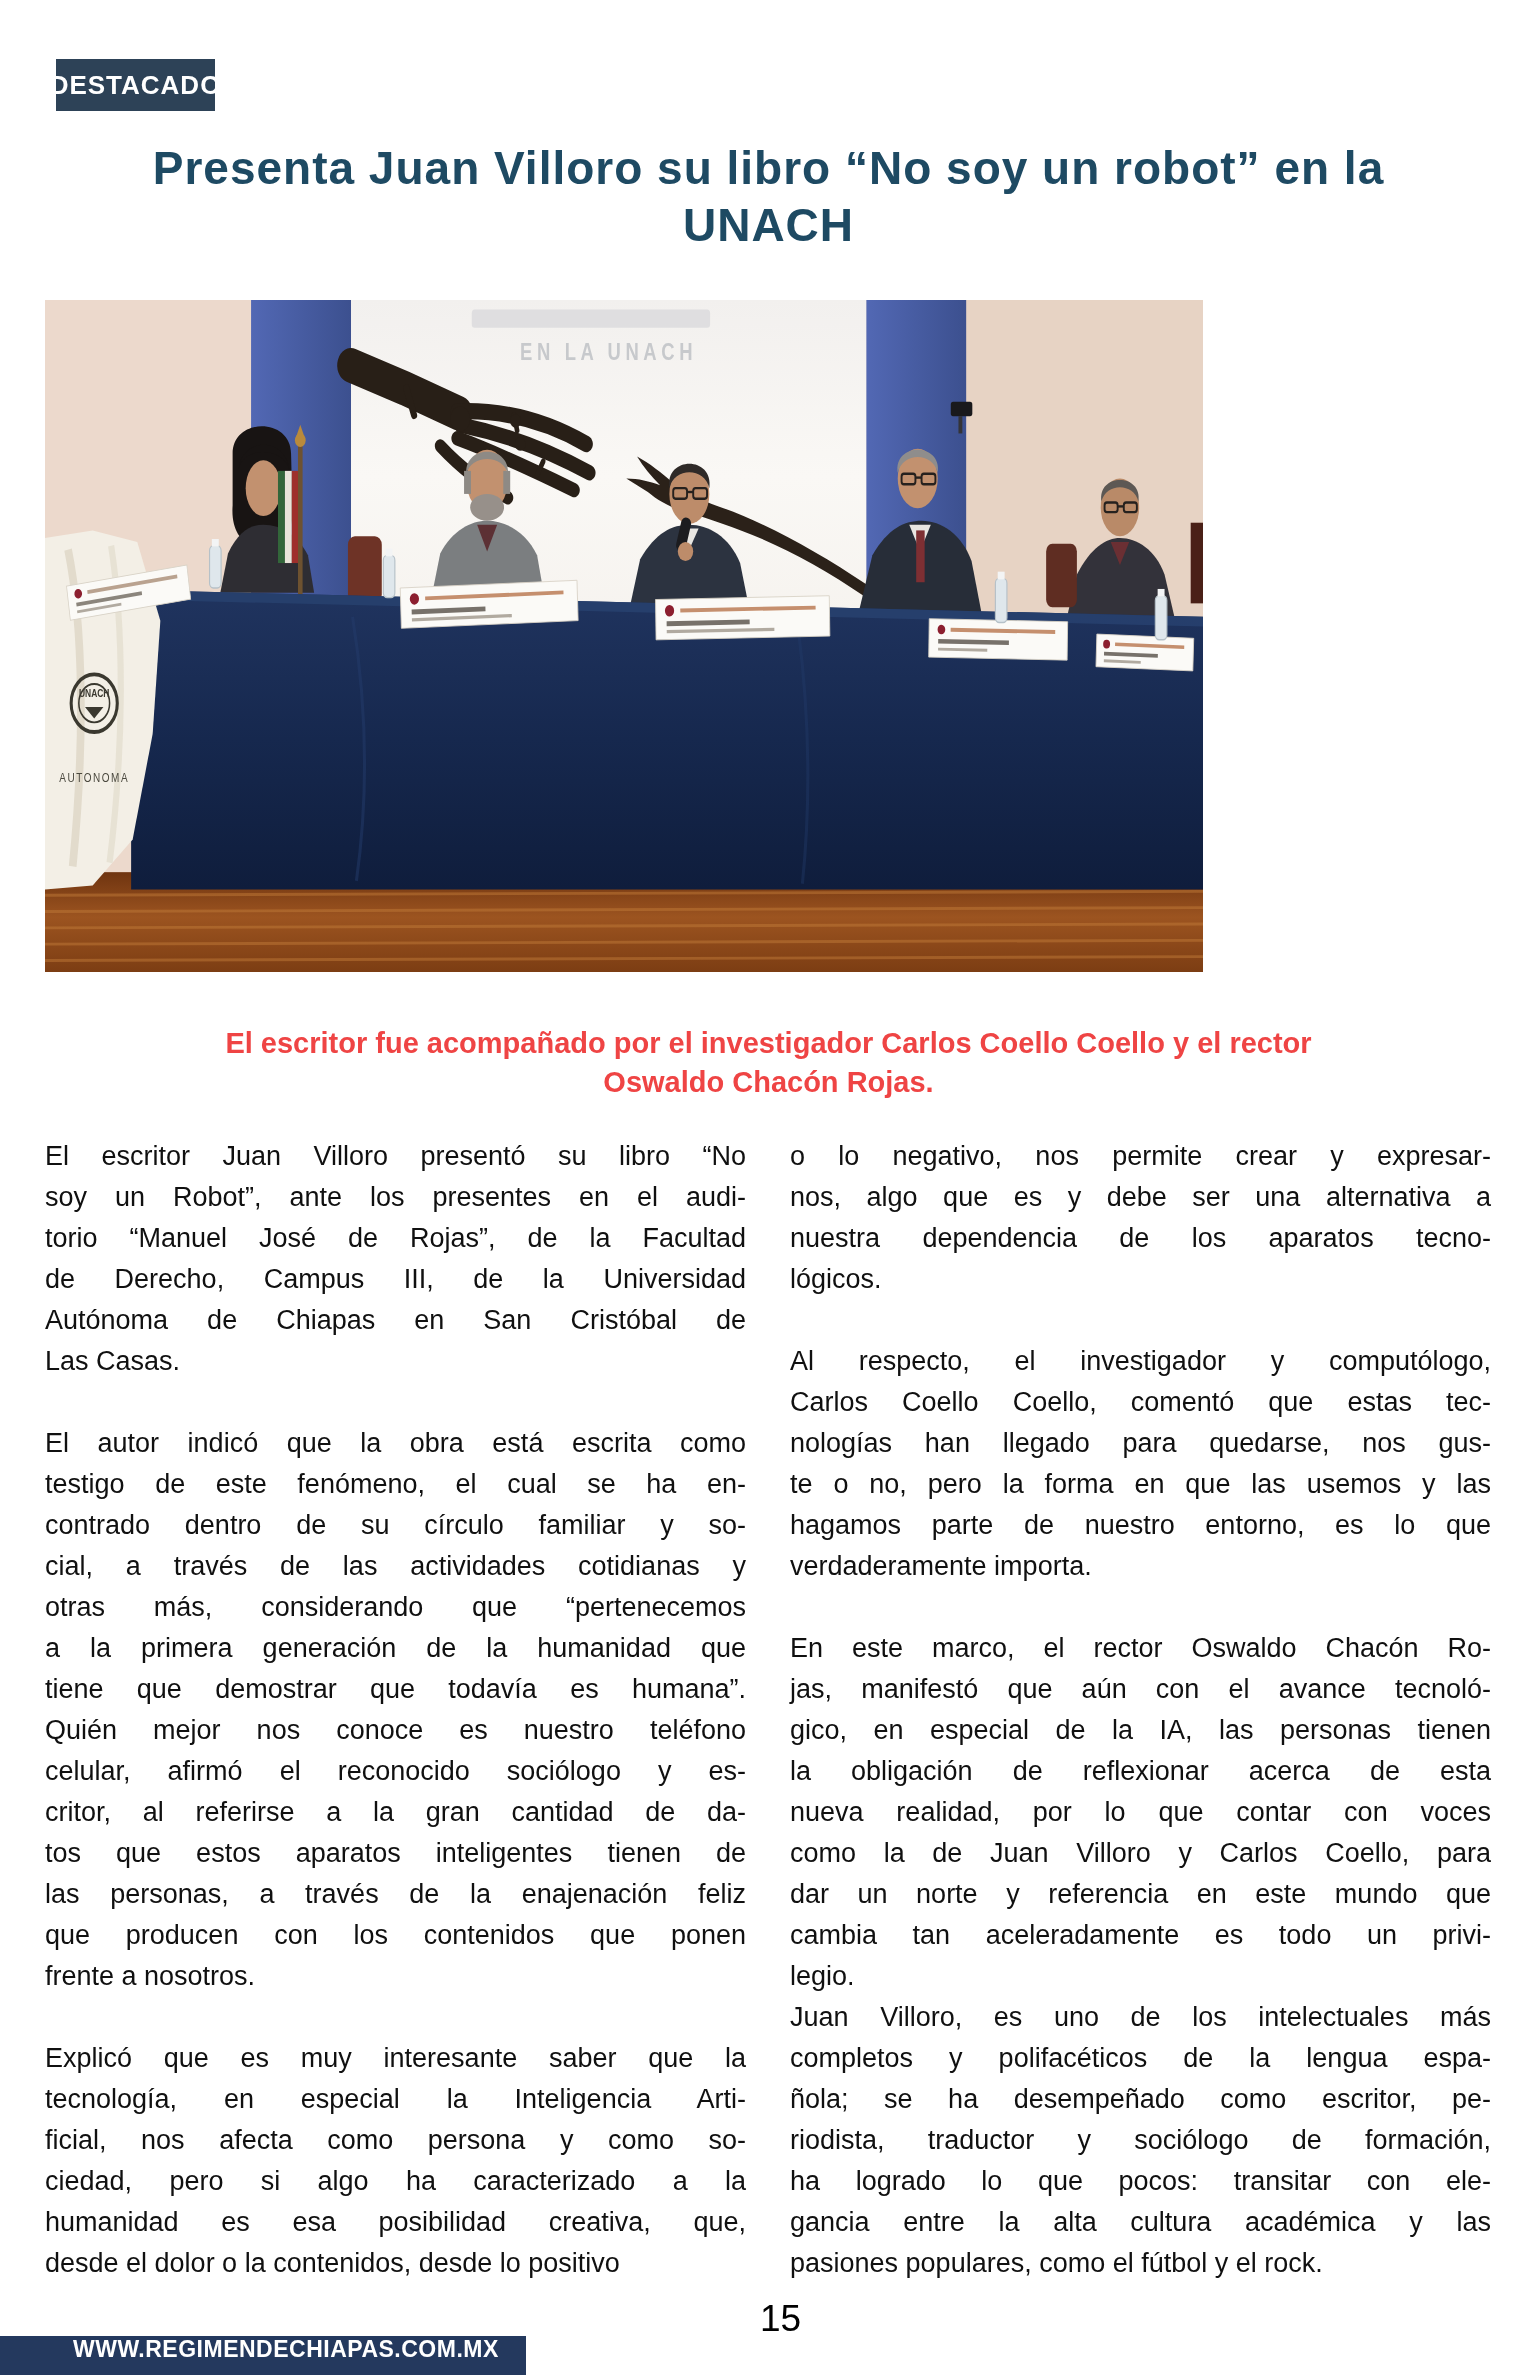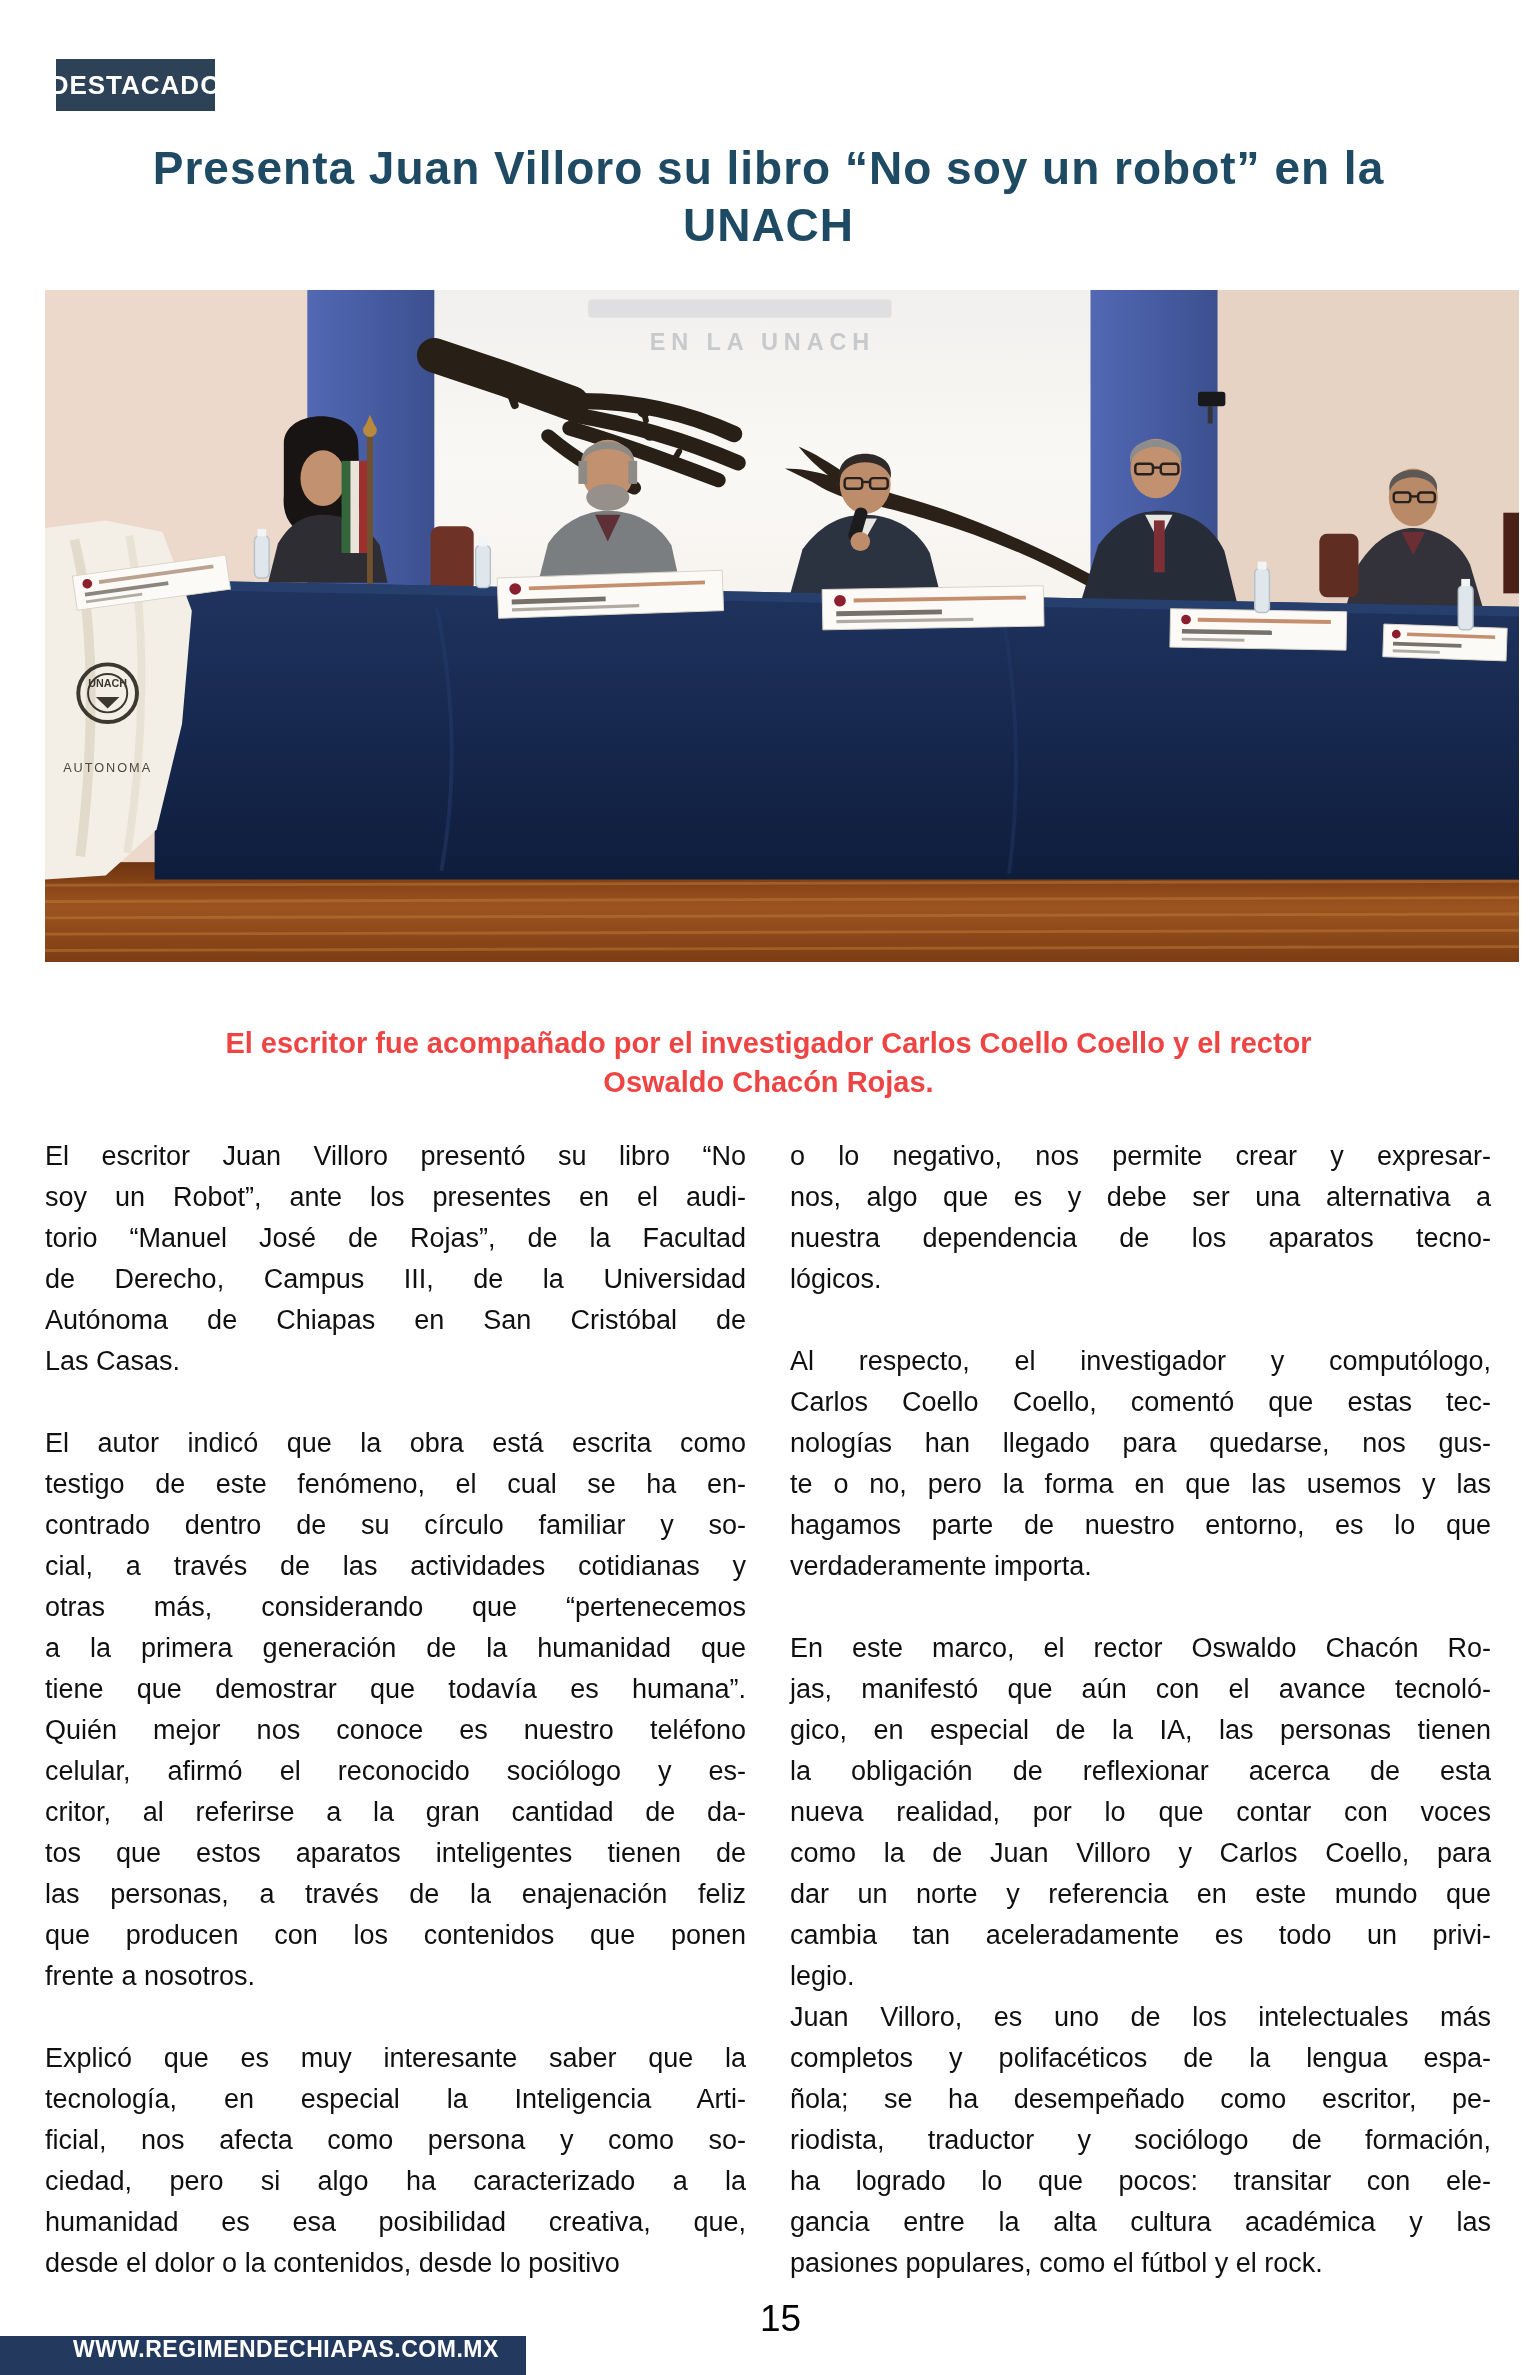--- a/index.html
+++ b/index.html
@@ -11,21 +11,21 @@
     position:absolute;left:56px;top:42px;width:159px;height:52px;
     background:#2d4257;color:#fff;font-weight:bold;font-size:26px;letter-spacing:1px;
     display:flex;align-items:center;justify-content:center;margin-top:17px;
   }
   .headline{
     position:absolute;left:77px;right:77px;top:140px;text-align:center;
     font-family:Liberation Sans, sans-serif;font-weight:bold;font-size:46px;line-height:57px;
     color:#1e4a63;letter-spacing:1px;
   }
   .photo{
-    position:absolute;left:45px;top:290px;width:1474px;height:672px;background:#5eead4;
+    position:absolute;left:45px;top:300px;width:1158px;height:672px;background:#5eead4;
   }
   .photo svg{display:block;width:100%;height:100%;}
   .caption{
     position:absolute;left:58px;right:58px;top:1024px;text-align:center;
     color:#ef4444;font-weight:bold;font-size:29px;line-height:39px;
   }
   .columns{
     position:absolute;left:45px;top:1136px;width:1447px;display:flex;gap:44px;
   }
   .column{width:701px;font-size:27px;line-height:41px;color:#101010;}

